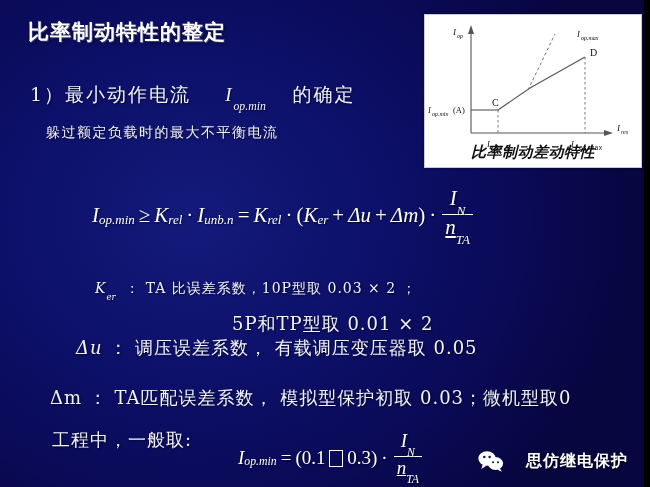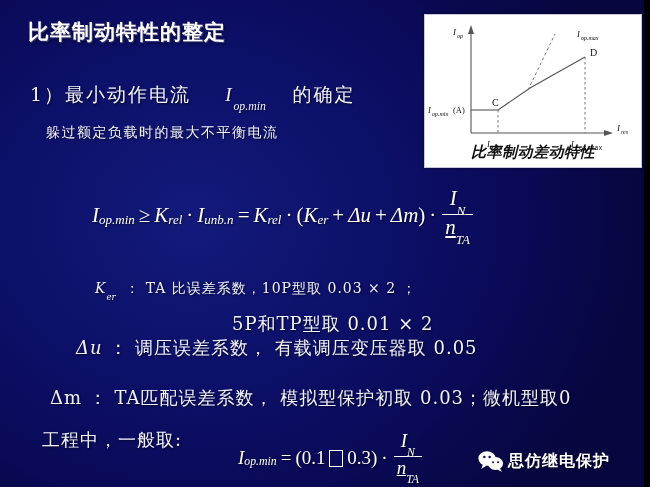--- a/index.html
+++ b/index.html
@@ -43,21 +43,21 @@
   }
 
   #line-1 { left: 30px; top: 82px;  font-size: 19px; letter-spacing: 2px; }
   #line-2 { left: 46px; top: 124px; font-size: 14px; letter-spacing: 1.5px; }
 
   #line-krel { left: 62px; top: 246px; font-size: 18px; letter-spacing: 1px; }
   #line-ker  { left: 62px; top: 280px; font-size: 14px; letter-spacing: 1px; margin-left: 33px; }
   #line-ker2 { left: 232px; top: 312px; font-size: 18px; letter-spacing: 1px; }
   #line-du   { left: 56px; top: 336px; font-size: 18px; letter-spacing: 1px; margin-left: 20px; }
   #line-dm   { left: 50px; top: 386px; font-size: 18px; letter-spacing: 1px; }
-  #line-eng  { left: 42px; top: 428px; font-size: 18px; letter-spacing: 1px; }
+  #line-eng  { left: 52px; top: 428px; font-size: 18px; letter-spacing: 1px; }
 
   
   .mathrow {
     position: absolute;
     display: flex;
     align-items: center;
     white-space: nowrap;
     font-family: "Liberation Serif", "DejaVu Serif", serif;
     color: #ffffff;
     text-shadow: 1px 1px 2px rgba(0,0,0,0.6);
@@ -126,21 +126,21 @@
     font-style: italic;
   }
 
   
   #logo {
     position: absolute;
     left: 478px;
     top: 450px;
     display: flex;
     align-items: center;
-    gap: 4px;
+    gap: 22px;
   }
   #logo .wechat { display: block; }
   #logo .logo-text {
     font-family: "DejaVu Sans", "Liberation Sans", sans-serif;
     font-size: 16px;
     font-weight: bold;
     color: #ffffff;
     letter-spacing: 1px;
     text-shadow: 1px 1px 2px rgba(0,0,0,0.6);
   }

